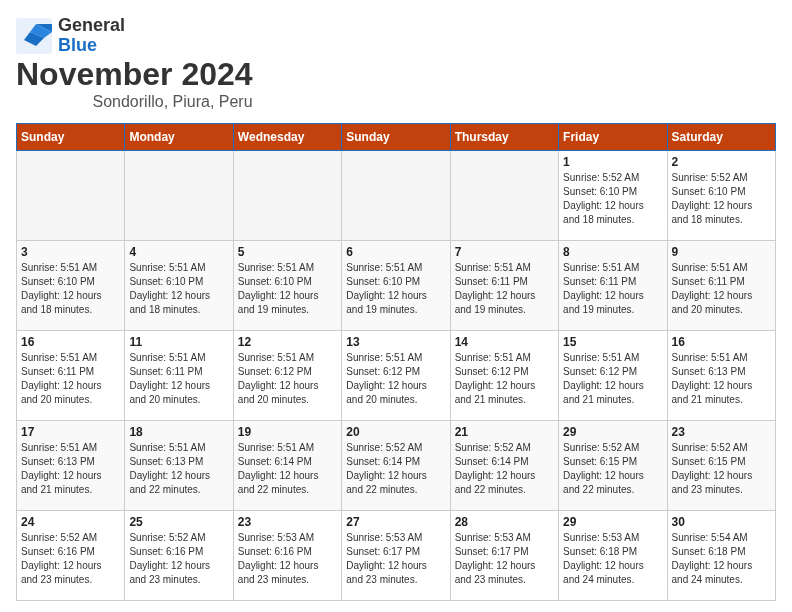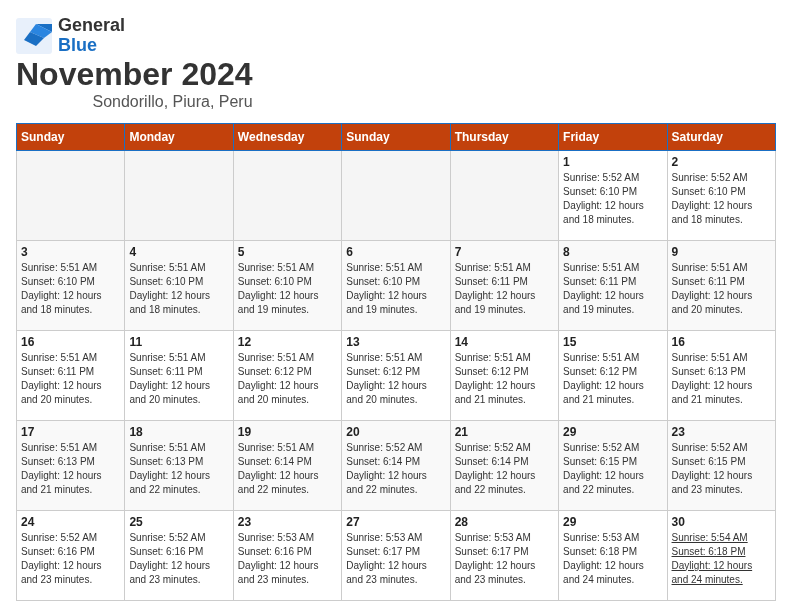--- a/index.html
+++ b/index.html
@@ -305,19 +305,19 @@
 Daylight: 12 hours and 23 minutes.</div>
         </td>
         <td>
           <div class="day-num">29</div>
           <div class="day-info" style="white-space: pre-line;">Sunrise: 5:53 AM
 Sunset: 6:18 PM
 Daylight: 12 hours and 24 minutes.</div>
         </td>
         <td>
           <div class="day-num">30</div>
-          <div class="day-info" style="white-space: pre-line; text-decoration: underline;">Sunrise: 5:54 AM
+          <div class="day-info" style="white-space: pre-line;">Sunrise: 5:54 AM
 Sunset: 6:18 PM
 Daylight: 12 hours and 24 minutes.</div>
         </td>
       </tr>
     </tbody>
 </table>
 
 </body></html>

